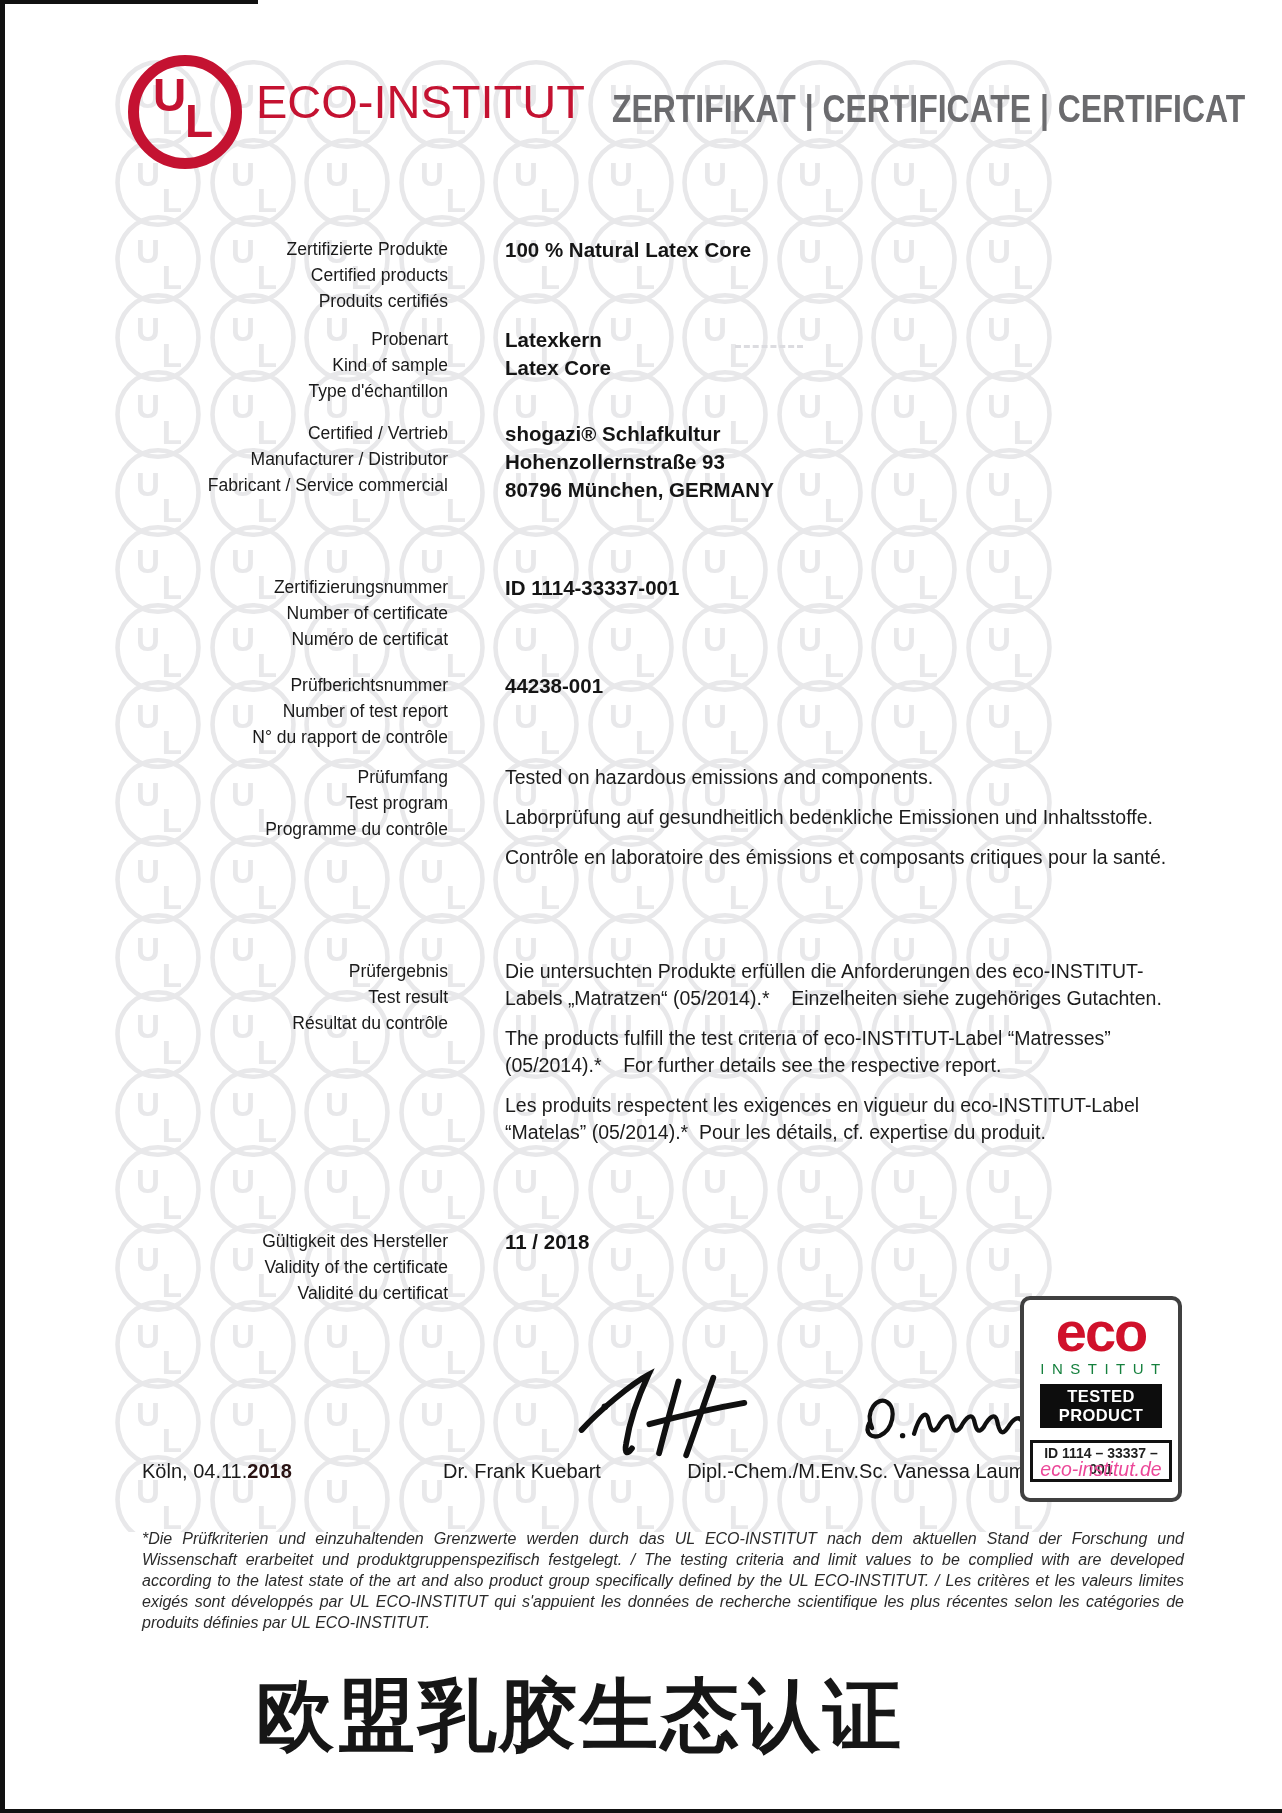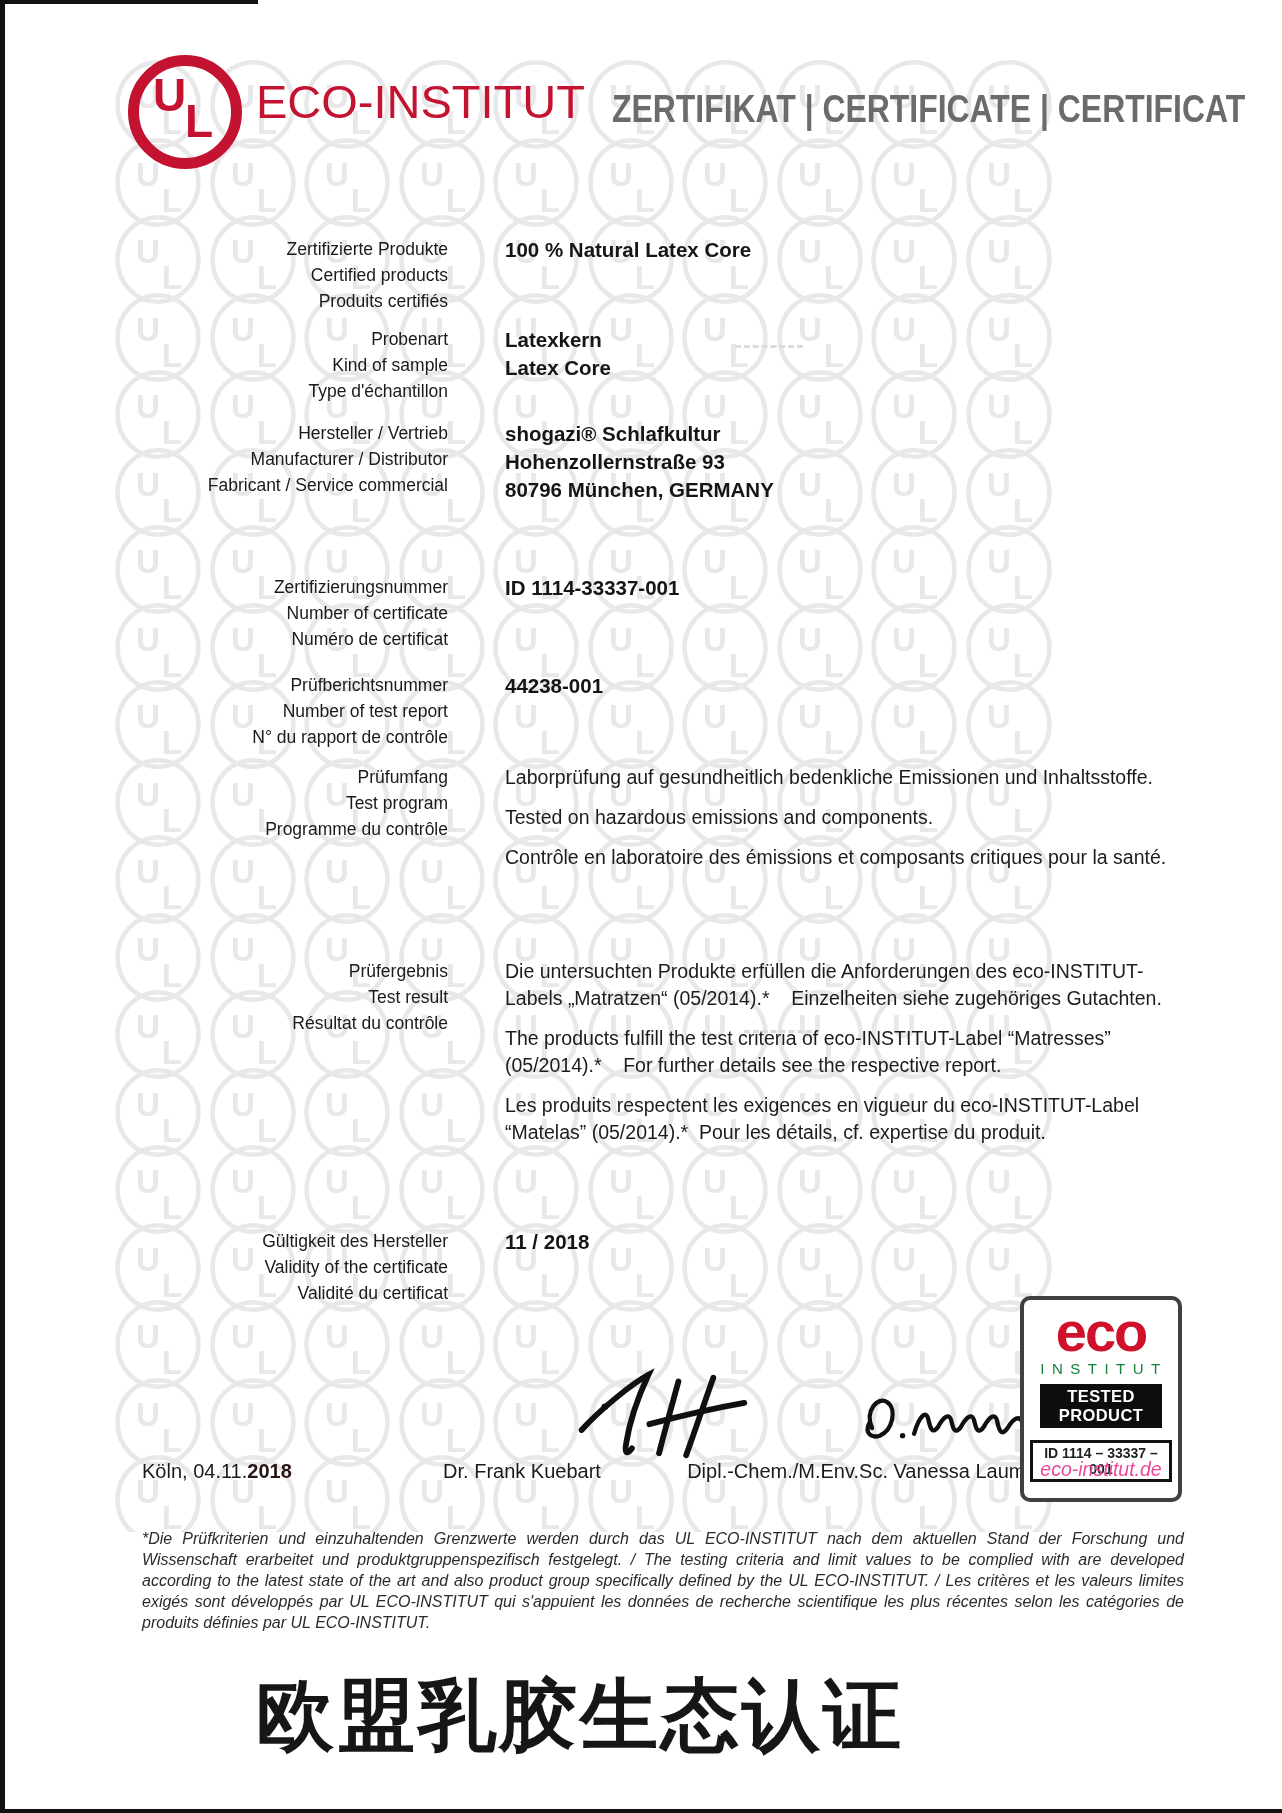--- a/index.html
+++ b/index.html
@@ -682,21 +682,21 @@
           <div>Kind of sample</div>
           <div>Type d'échantillon</div>
         </div>
         <div class="values">
           <div>Latexkern</div>
           <div>Latex Core</div>
         </div>
       </div>
       <div class="row">
         <div class="labels">
-          <div>Hersteller / Vertrieb</div>
+          <div>Certified / Vertrieb</div>
           <div>Manufacturer / Distributor</div>
           <div>Fabricant / Service commercial</div>
         </div>
         <div class="values">
           <div>shogazi® Schlafkultur</div>
           <div>Hohenzollernstraße 93</div>
           <div>80796 München, GERMANY</div>
         </div>
       </div>
       <div class="row">
@@ -719,22 +719,22 @@
           <div>44238-001</div>
         </div>
       </div>
       <div class="row">
         <div class="labels">
           <div>Prüfumfang</div>
           <div>Test program</div>
           <div>Programme du contrôle</div>
         </div>
         <div class="paras">
+          <p>Tested on hazardous emissions and components.</p>
           <p>Laborprüfung auf gesundheitlich bedenkliche Emissionen und Inhaltsstoffe.</p>
-          <p>Tested on hazardous emissions and components.</p>
           <p>Contrôle en laboratoire des émissions et composants critiques pour la santé.</p>
         </div>
       </div>
       <div class="row">
         <div class="labels">
           <div>Prüfergebnis</div>
           <div>Test result</div>
           <div>Résultat du contrôle</div>
         </div>
         <div class="paras">

